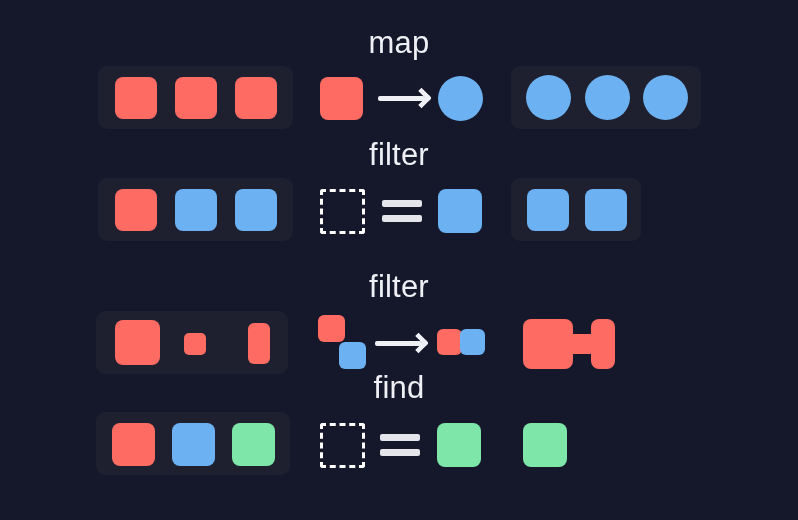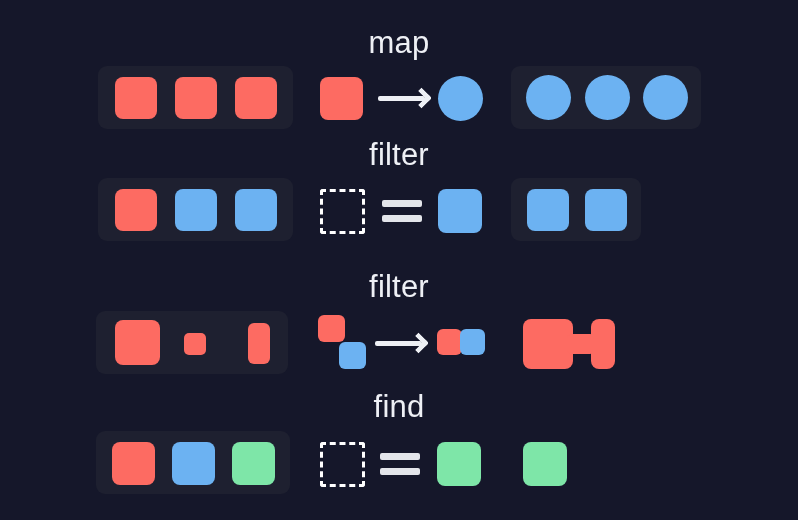--- a/index.html
+++ b/index.html
@@ -158,21 +158,21 @@
 
     <div class="zone" style="left:523px;top:59px;width:100px;height:63px;">
       <div class="combo" style="position:absolute;left:0px;top:8px;width:92px;height:50px;">
         <div class="part" style="left:0px;top:0px;width:50px;height:50px;background:#fd6b62;"></div>
         <div class="part link" style="left:44px;top:15px;width:28px;height:20px;background:#fd6b62;"></div>
         <div class="part" style="left:68px;top:0px;width:24px;height:50px;background:#fd6b62;"></div>
       </div>
     </div>
   </div>
 
-  <div class="row" style="top:371px;height:135px;">
+  <div class="row" style="top:352px;height:135px;">
     <div class="row-title" style="top:19px;">find</div>
 
     <div class="panel" style="left:96px;top:60px;width:194px;height:63px;">
       <div class="sq" style="position:absolute;left:16px;top:11px;width:43px;height:43px;background:#fd6b62;"></div>
       <div class="sq" style="position:absolute;left:76px;top:11px;width:43px;height:43px;background:#6cb2f2;"></div>
       <div class="sq" style="position:absolute;left:136px;top:11px;width:43px;height:43px;background:#7ee6a8;"></div>
     </div>
 
     <div class="zone" style="left:320px;top:60px;width:165px;height:63px;">
       <div class="dashed" style="position:absolute;left:0px;top:11px;width:45px;height:45px;"></div>

